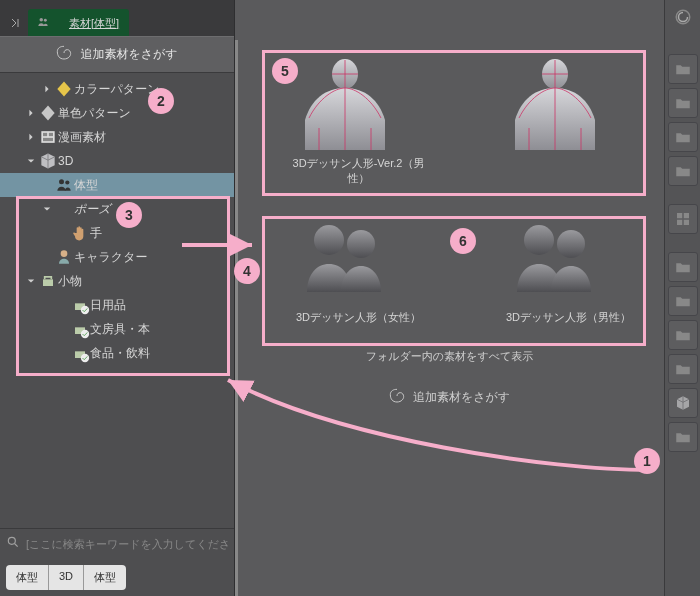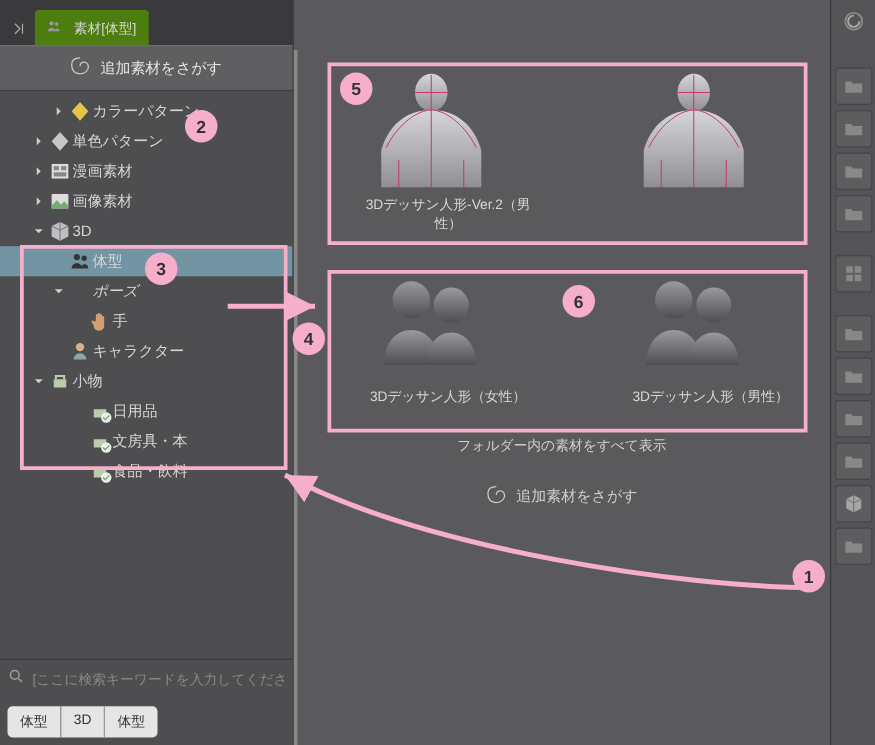--- a/index.html
+++ b/index.html
@@ -1,20 +1,20 @@
 <!DOCTYPE html>
 <html><head>
 <meta charset="utf-8">
 <style>
 *{box-sizing:border-box;margin:0;padding:0;font-family:Arial,"Hiragino Sans","Meiryo",sans-serif;}
 body{background:#5a5a5c;width:700px;height:596px;overflow:hidden;position:relative;}
 .app{display:flex;height:100%;}
 .left{width:235px;background:#4e4e50;display:flex;flex-direction:column;border-right:1px solid #2e2e30;}
 .tabbar{height:36px;background:#3a3a3c;display:flex;align-items:flex-end;padding-left:10px;gap:2px;}
-.tab{background:#4d7c0f;color:#d6d6d6;font-size:11px;padding:6px 10px 5px 8px;border-radius:3px 3px 0 0;display:flex;align-items:center;gap:9px;}
+.tab{background:#14532d;color:#d6d6d6;font-size:11px;padding:6px 10px 5px 8px;border-radius:3px 3px 0 0;display:flex;align-items:center;gap:19px;text-decoration:underline;}
 .tabicon svg{width:14px;height:14px;fill:#999;}
 .hdr{background:#5f5f61;padding:8px 10px;display:flex;align-items:center;justify-content:center;gap:8px;color:#e5e5e5;font-size:12px;border-top:1px solid #6d6d6f;border-bottom:1px solid #3a3a3c;}
 .spiral svg{width:16px;height:16px;fill:none;stroke:#c8c8c8;stroke-width:1.5;}
 .tree{flex:1;overflow:auto;background:#4e4e50;padding:4px 0;}
 .node{display:flex;align-items:center;height:24px;color:#d6d6d6;font-size:12px;cursor:pointer;position:relative;}
 .node.sel{background:#7394a3;}
 .arrow{width:14px;display:inline-flex;justify-content:center;}
 .arrow svg{width:8px;height:8px;fill:#cfcfcf;}
 .ic{width:20px;height:20px;display:inline-flex;align-items:center;justify-content:center;}
 .search{padding:6px;background:#4e4e50;display:flex;align-items:center;gap:6px;border-top:1px solid #3a3a3c;}
@@ -109,34 +109,20 @@
               <rect x="6" y="7" width="5" height="4" fill="#888"></rect>
               <rect x="13" y="7" width="5" height="4" fill="#888"></rect>
               <rect x="6" y="13" width="12" height="4" fill="#888"></rect>
             </svg>
           </span>
           <span>漫画素材</span>
         </div>
         <div class="node" style="padding-left: 24px;">
           <span class="arrow">
             <svg viewBox="0 0 10 10">
-              <path d="M3 1l4 4-4 4z"></path>
-            </svg>
-          </span>
-          <span class="ic">
-            <svg viewBox="0 0 24 24">
-              <rect x="4" y="5" width="16" height="14" fill="#ddd"></rect>
-              <path d="M4 16l5-5 4 4 3-3 4 4v3H4z" fill="#7a7"></path>
-            </svg>
-          </span>
-          <span>画像素材</span>
-        </div>
-        <div class="node" style="padding-left: 24px;">
-          <span class="arrow">
-            <svg viewBox="0 0 10 10">
               <path d="M1 3l4 4 4-4z"></path>
             </svg>
           </span>
           <span class="ic">
             <svg viewBox="0 0 24 24">
               <path d="M12 3l8 4v10l-8 4-8-4V7z" fill="#bfbfc2"></path>
               <path d="M12 3v18M4 7l8 4 8-4" stroke="#7a7a7c" fill="none"></path>
             </svg>
           </span>
           <span>3D</span>

